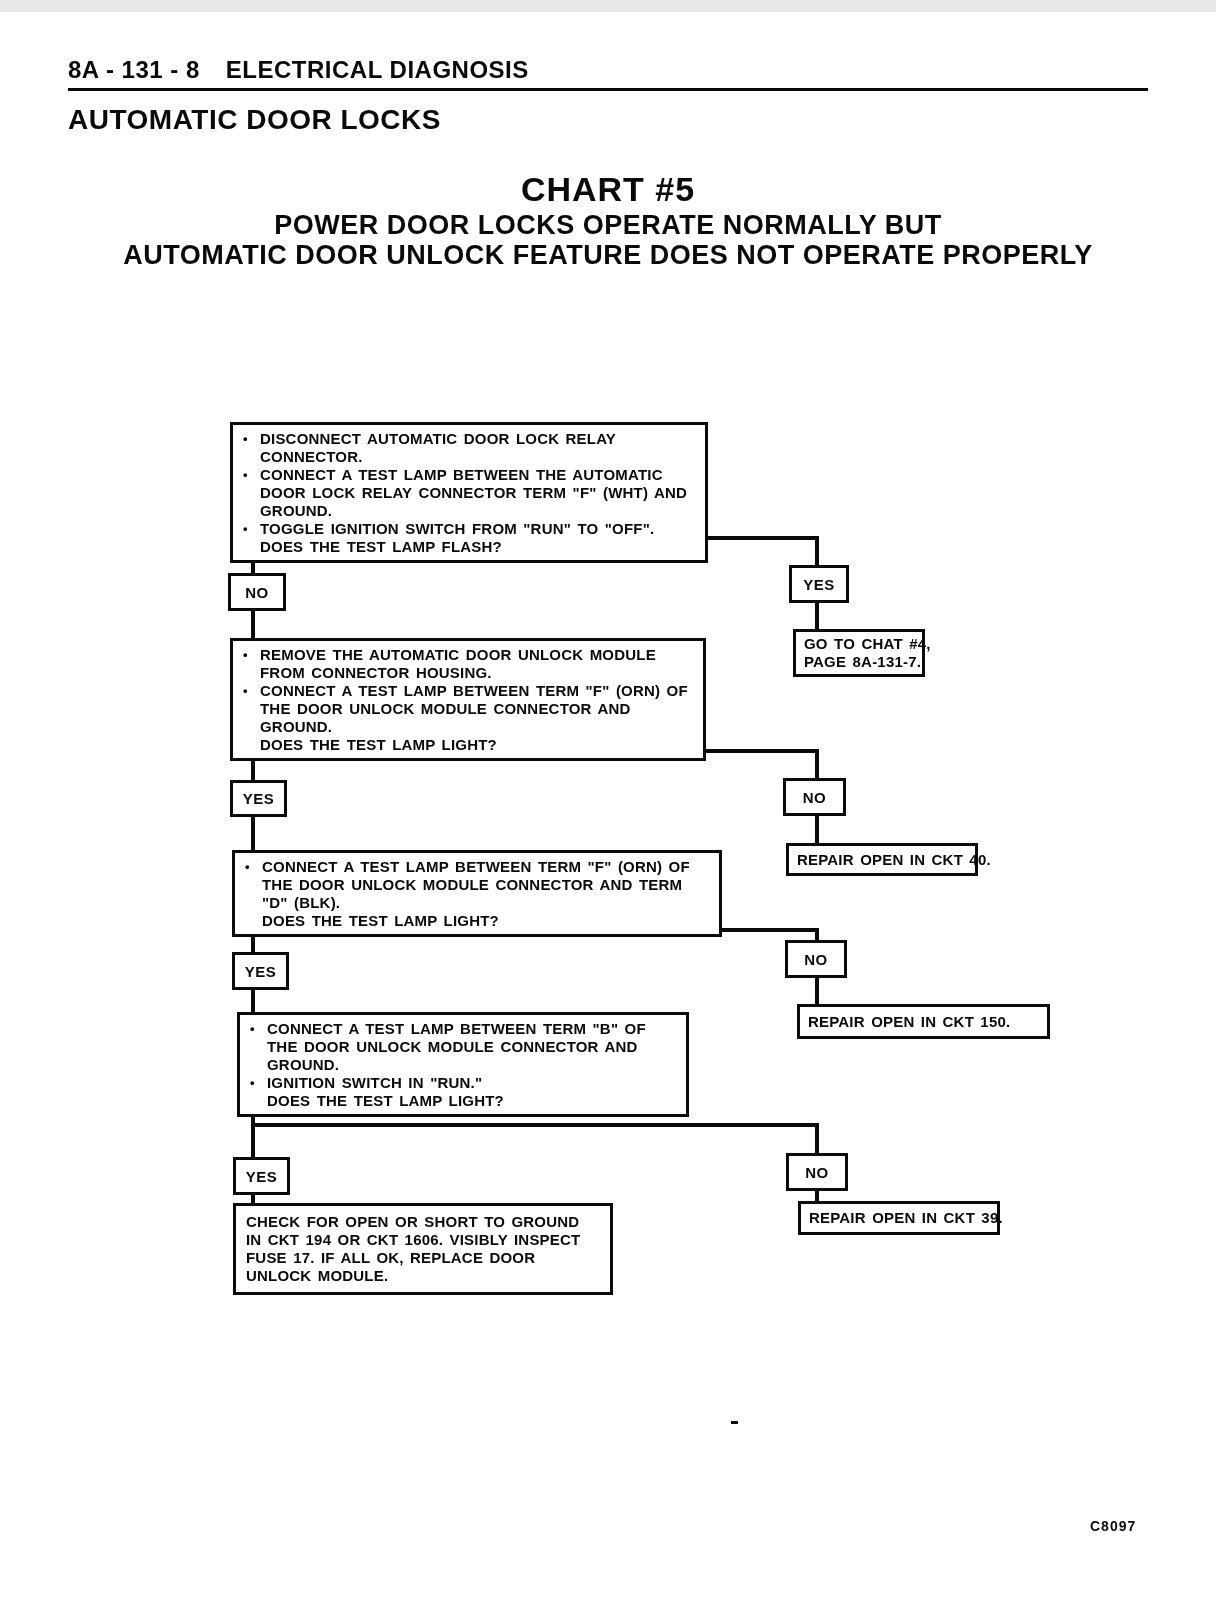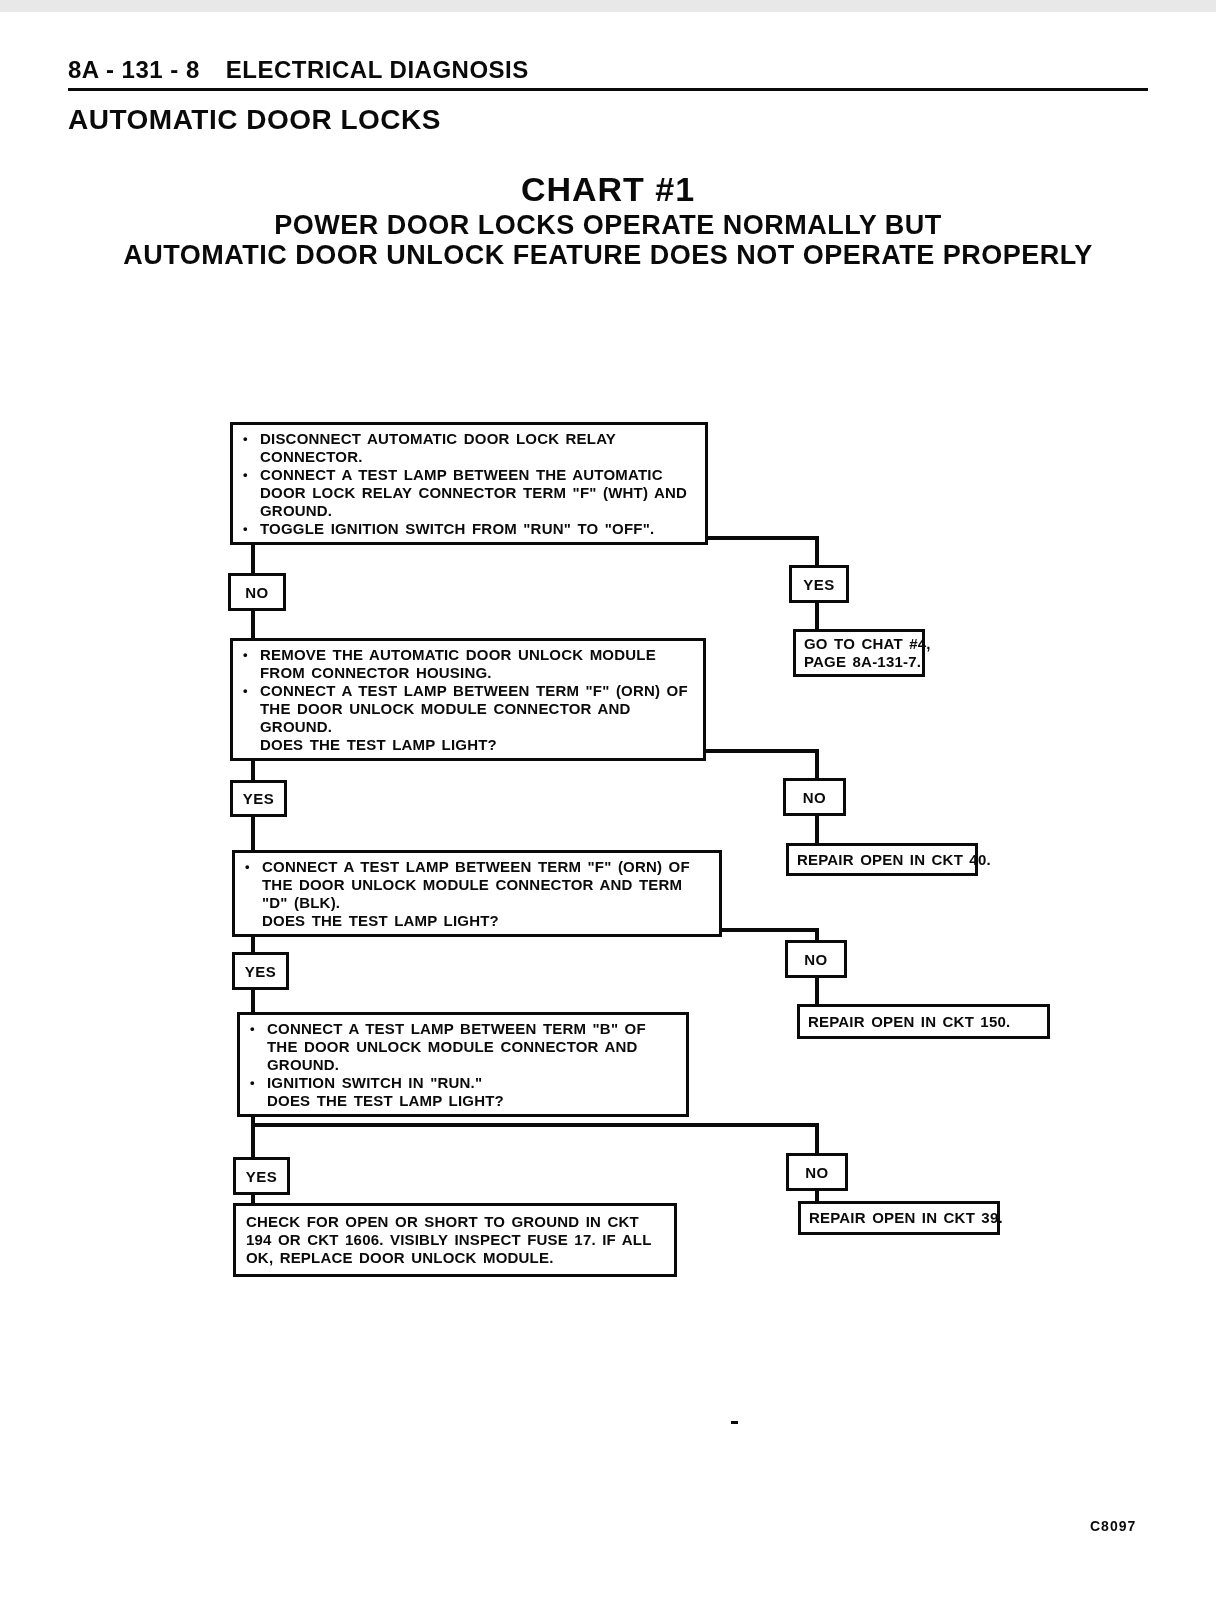--- a/index.html
+++ b/index.html
@@ -48,21 +48,21 @@
 <body>
 
 <div class="page">
 
   <div class="hdr">
     <span class="pgnum">8A - 131 - 8</span><span>ELECTRICAL DIAGNOSIS</span>
   </div>
   <div class="hdr-rule"></div>
   <div class="subsection">AUTOMATIC DOOR LOCKS</div>
 
-  <div class="ctitle l1">CHART #1</div>
+  <div class="ctitle l1">CHART #5</div>
   <div class="ctitle l2">POWER DOOR LOCKS OPERATE NORMALLY BUT</div>
   <div class="ctitle l3">AUTOMATIC DOOR UNLOCK FEATURE DOES NOT OPERATE PROPERLY</div>
 
   <div class="line" style="left:251px;top:495px;width:4px;height:70px"></div>
   <div class="line" style="left:251px;top:524px;width:568px;height:4px"></div>
   <div class="line" style="left:815px;top:524px;width:4px;height:36px"></div>
   <div class="line" style="left:251px;top:590px;width:4px;height:42px"></div>
   <div class="line" style="left:815px;top:584px;width:4px;height:40px"></div>
 
   <div class="line" style="left:251px;top:705px;width:4px;height:70px"></div>
@@ -89,20 +89,21 @@
         <span>DISCONNECT AUTOMATIC DOOR LOCK RELAY CONNECTOR.</span>
       </div>
     <div class="bullet">
         <span class="marker">•</span>
         <span>CONNECT A TEST LAMP BETWEEN THE AUTOMATIC DOOR LOCK RELAY CONNECTOR TERM "F" (WHT) AND GROUND.</span>
       </div>
     <div class="bullet">
         <span class="marker">•</span>
         <span>TOGGLE IGNITION SWITCH FROM "RUN" TO "OFF".</span>
       </div>
+    <div class="qline">DOES THE TEST LAMP FLASH?</div>
   </div>
 
   <div class="dec" style="left:228px;top:561px;width:58px;height:38px">NO</div>
   <div class="dec" style="left:789px;top:553px;width:60px;height:38px">YES</div>
 
   <div class="res" style="left:793px;top:617px;width:132px">
     <div>GO TO CHAT #4,</div>
     <div>PAGE 8A-131-7.</div>
   </div>
 
@@ -143,19 +144,19 @@
         <span class="marker">•</span>
         <span>IGNITION SWITCH IN "RUN."</span>
       </div>
     <div class="qline">DOES THE TEST LAMP LIGHT?</div>
   </div>
 
   <div class="dec" style="left:233px;top:1145px;width:57px;height:38px">YES</div>
   <div class="dec" style="left:786px;top:1141px;width:62px;height:38px">NO</div>
   <div class="res" style="left:798px;top:1189px;width:202px;height:34px">REPAIR OPEN IN CKT 39.</div>
 
-  <div class="pbox" style="left:233px;top:1191px;width:444px;padding:7px 10px">CHECK FOR OPEN OR SHORT TO GROUND IN CKT 194 OR CKT 1606. VISIBLY INSPECT FUSE 17. IF ALL OK, REPLACE DOOR UNLOCK MODULE.</div>
+  <div class="pbox" style="left:233px;top:1191px;width:380px;padding:7px 10px">CHECK FOR OPEN OR SHORT TO GROUND IN CKT 194 OR CKT 1606. VISIBLY INSPECT FUSE 17. IF ALL OK, REPLACE DOOR UNLOCK MODULE.</div>
 
   <div class="speck" style="left:731px;top:1409px;width:7px;height:3px"></div>
 
   <div class="footer-code">C8097</div>
 
 </div>
 
 </body></html>

